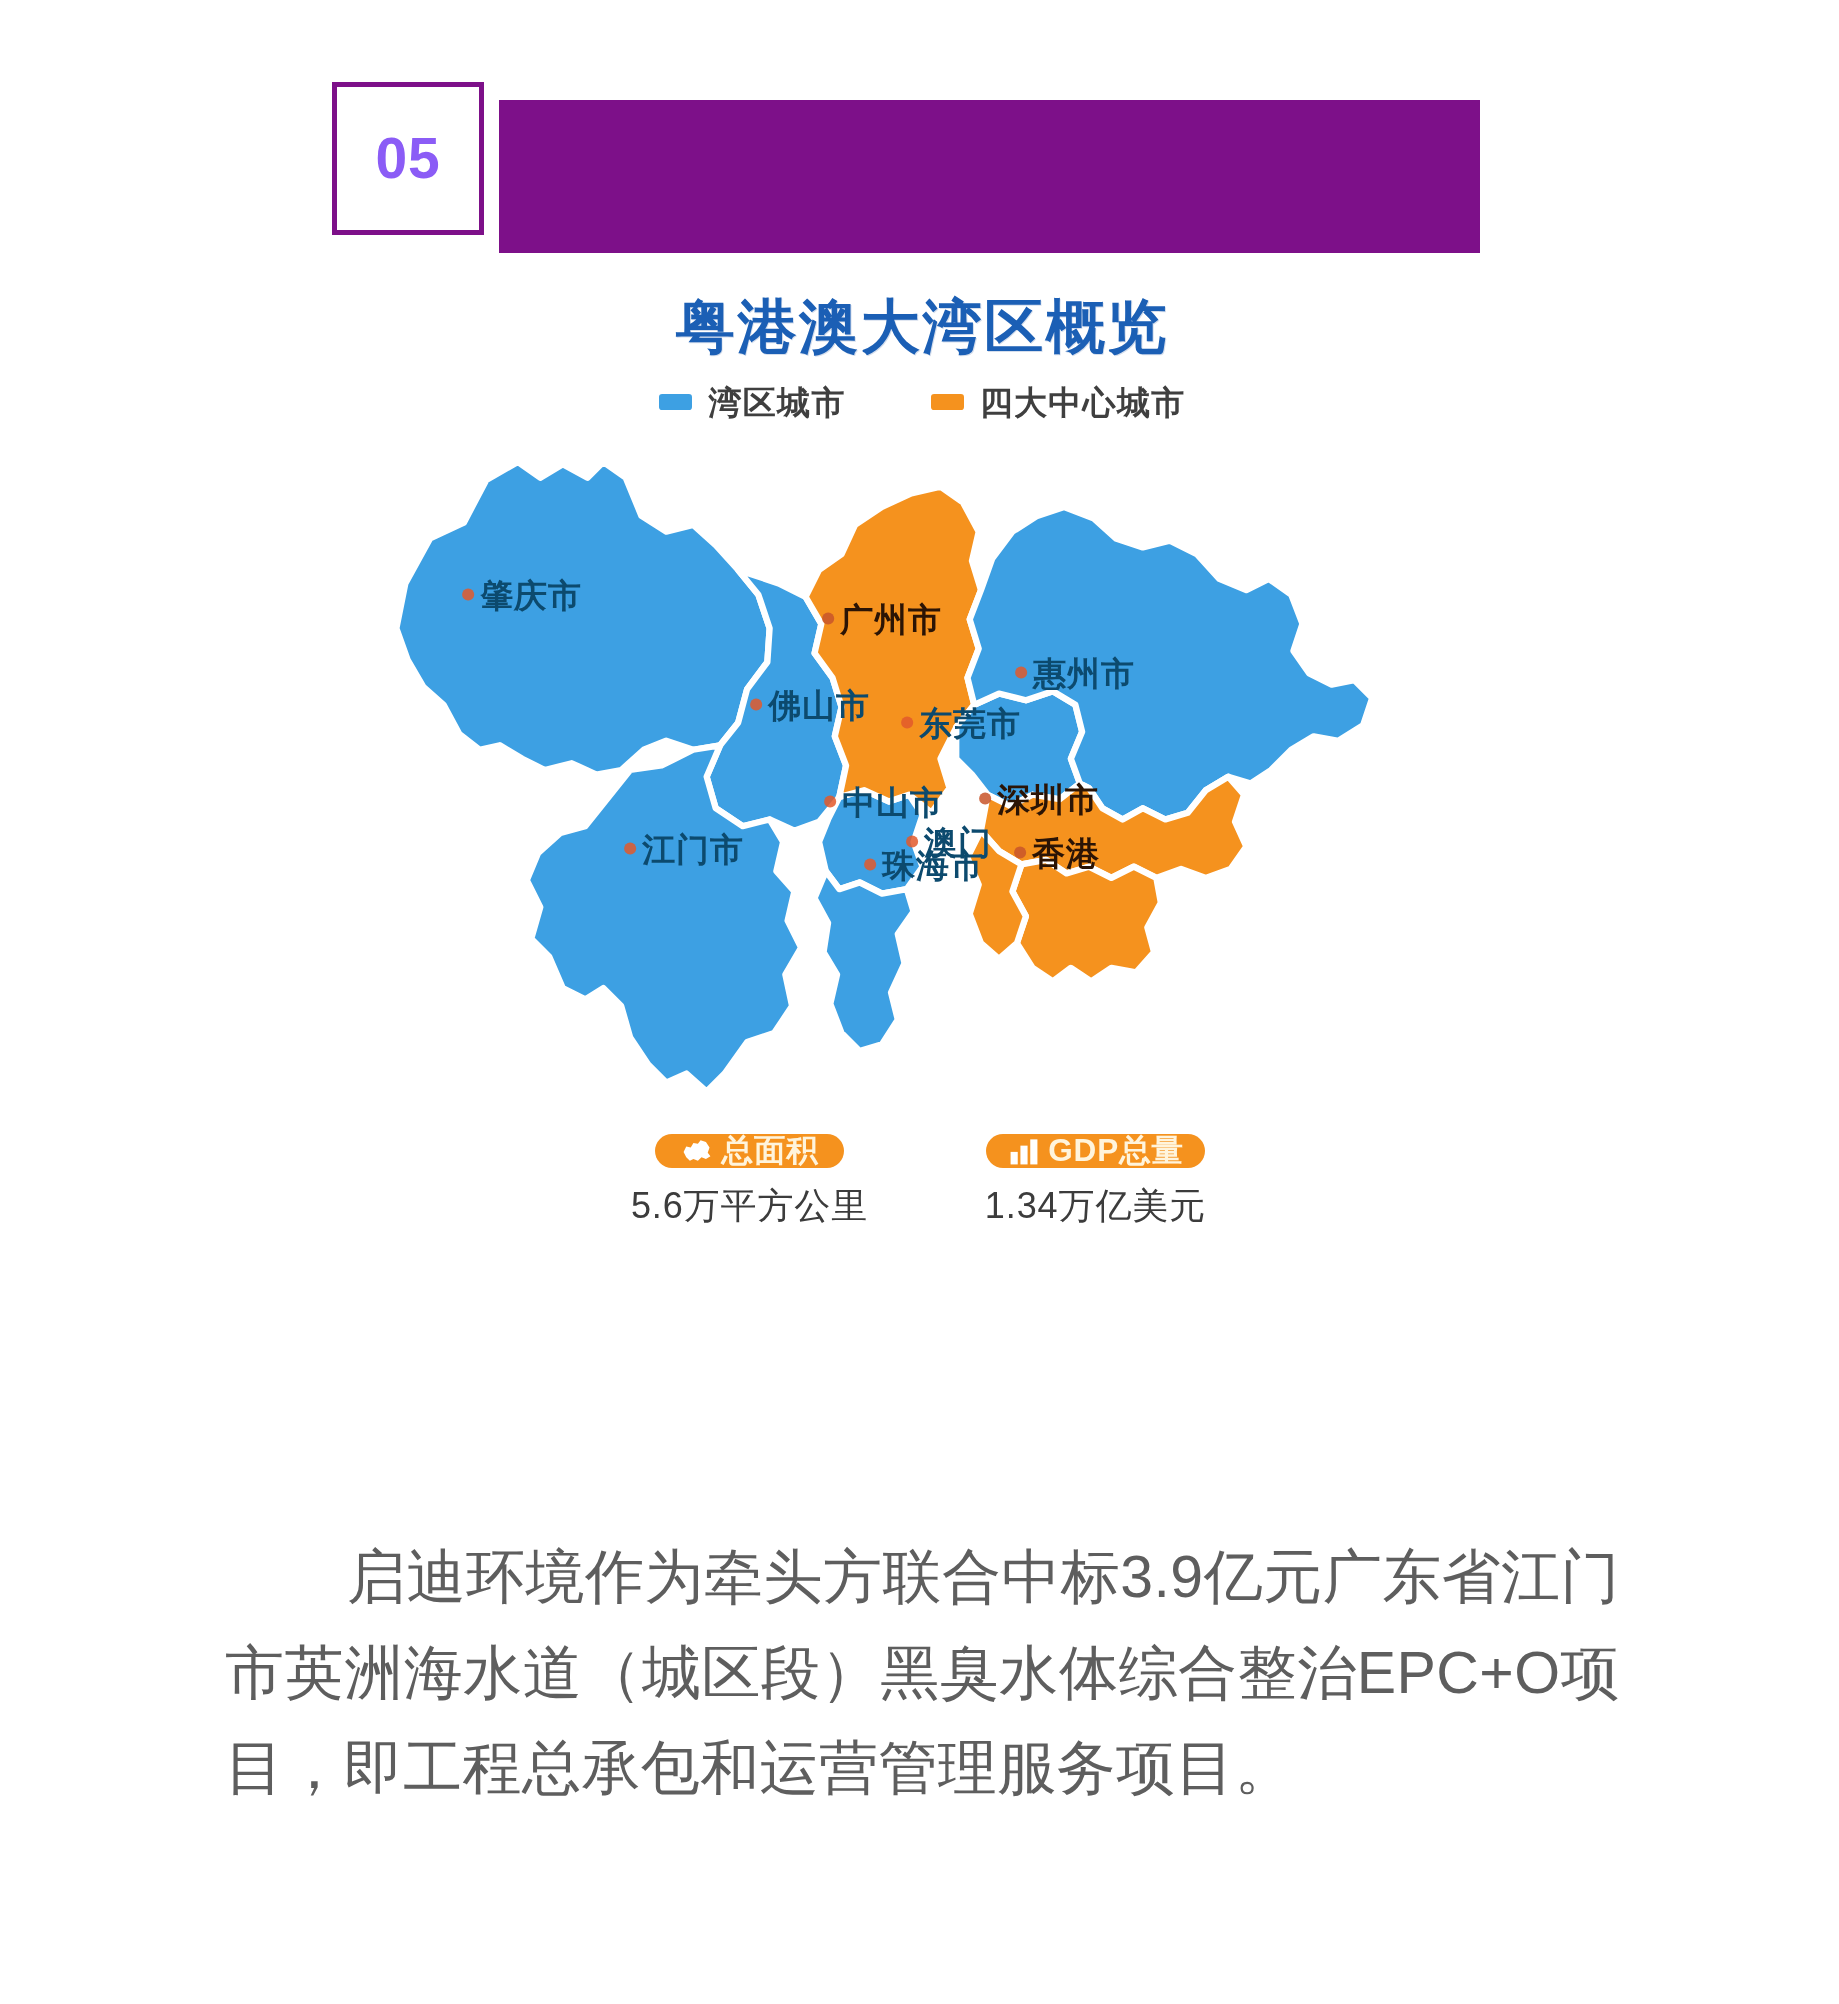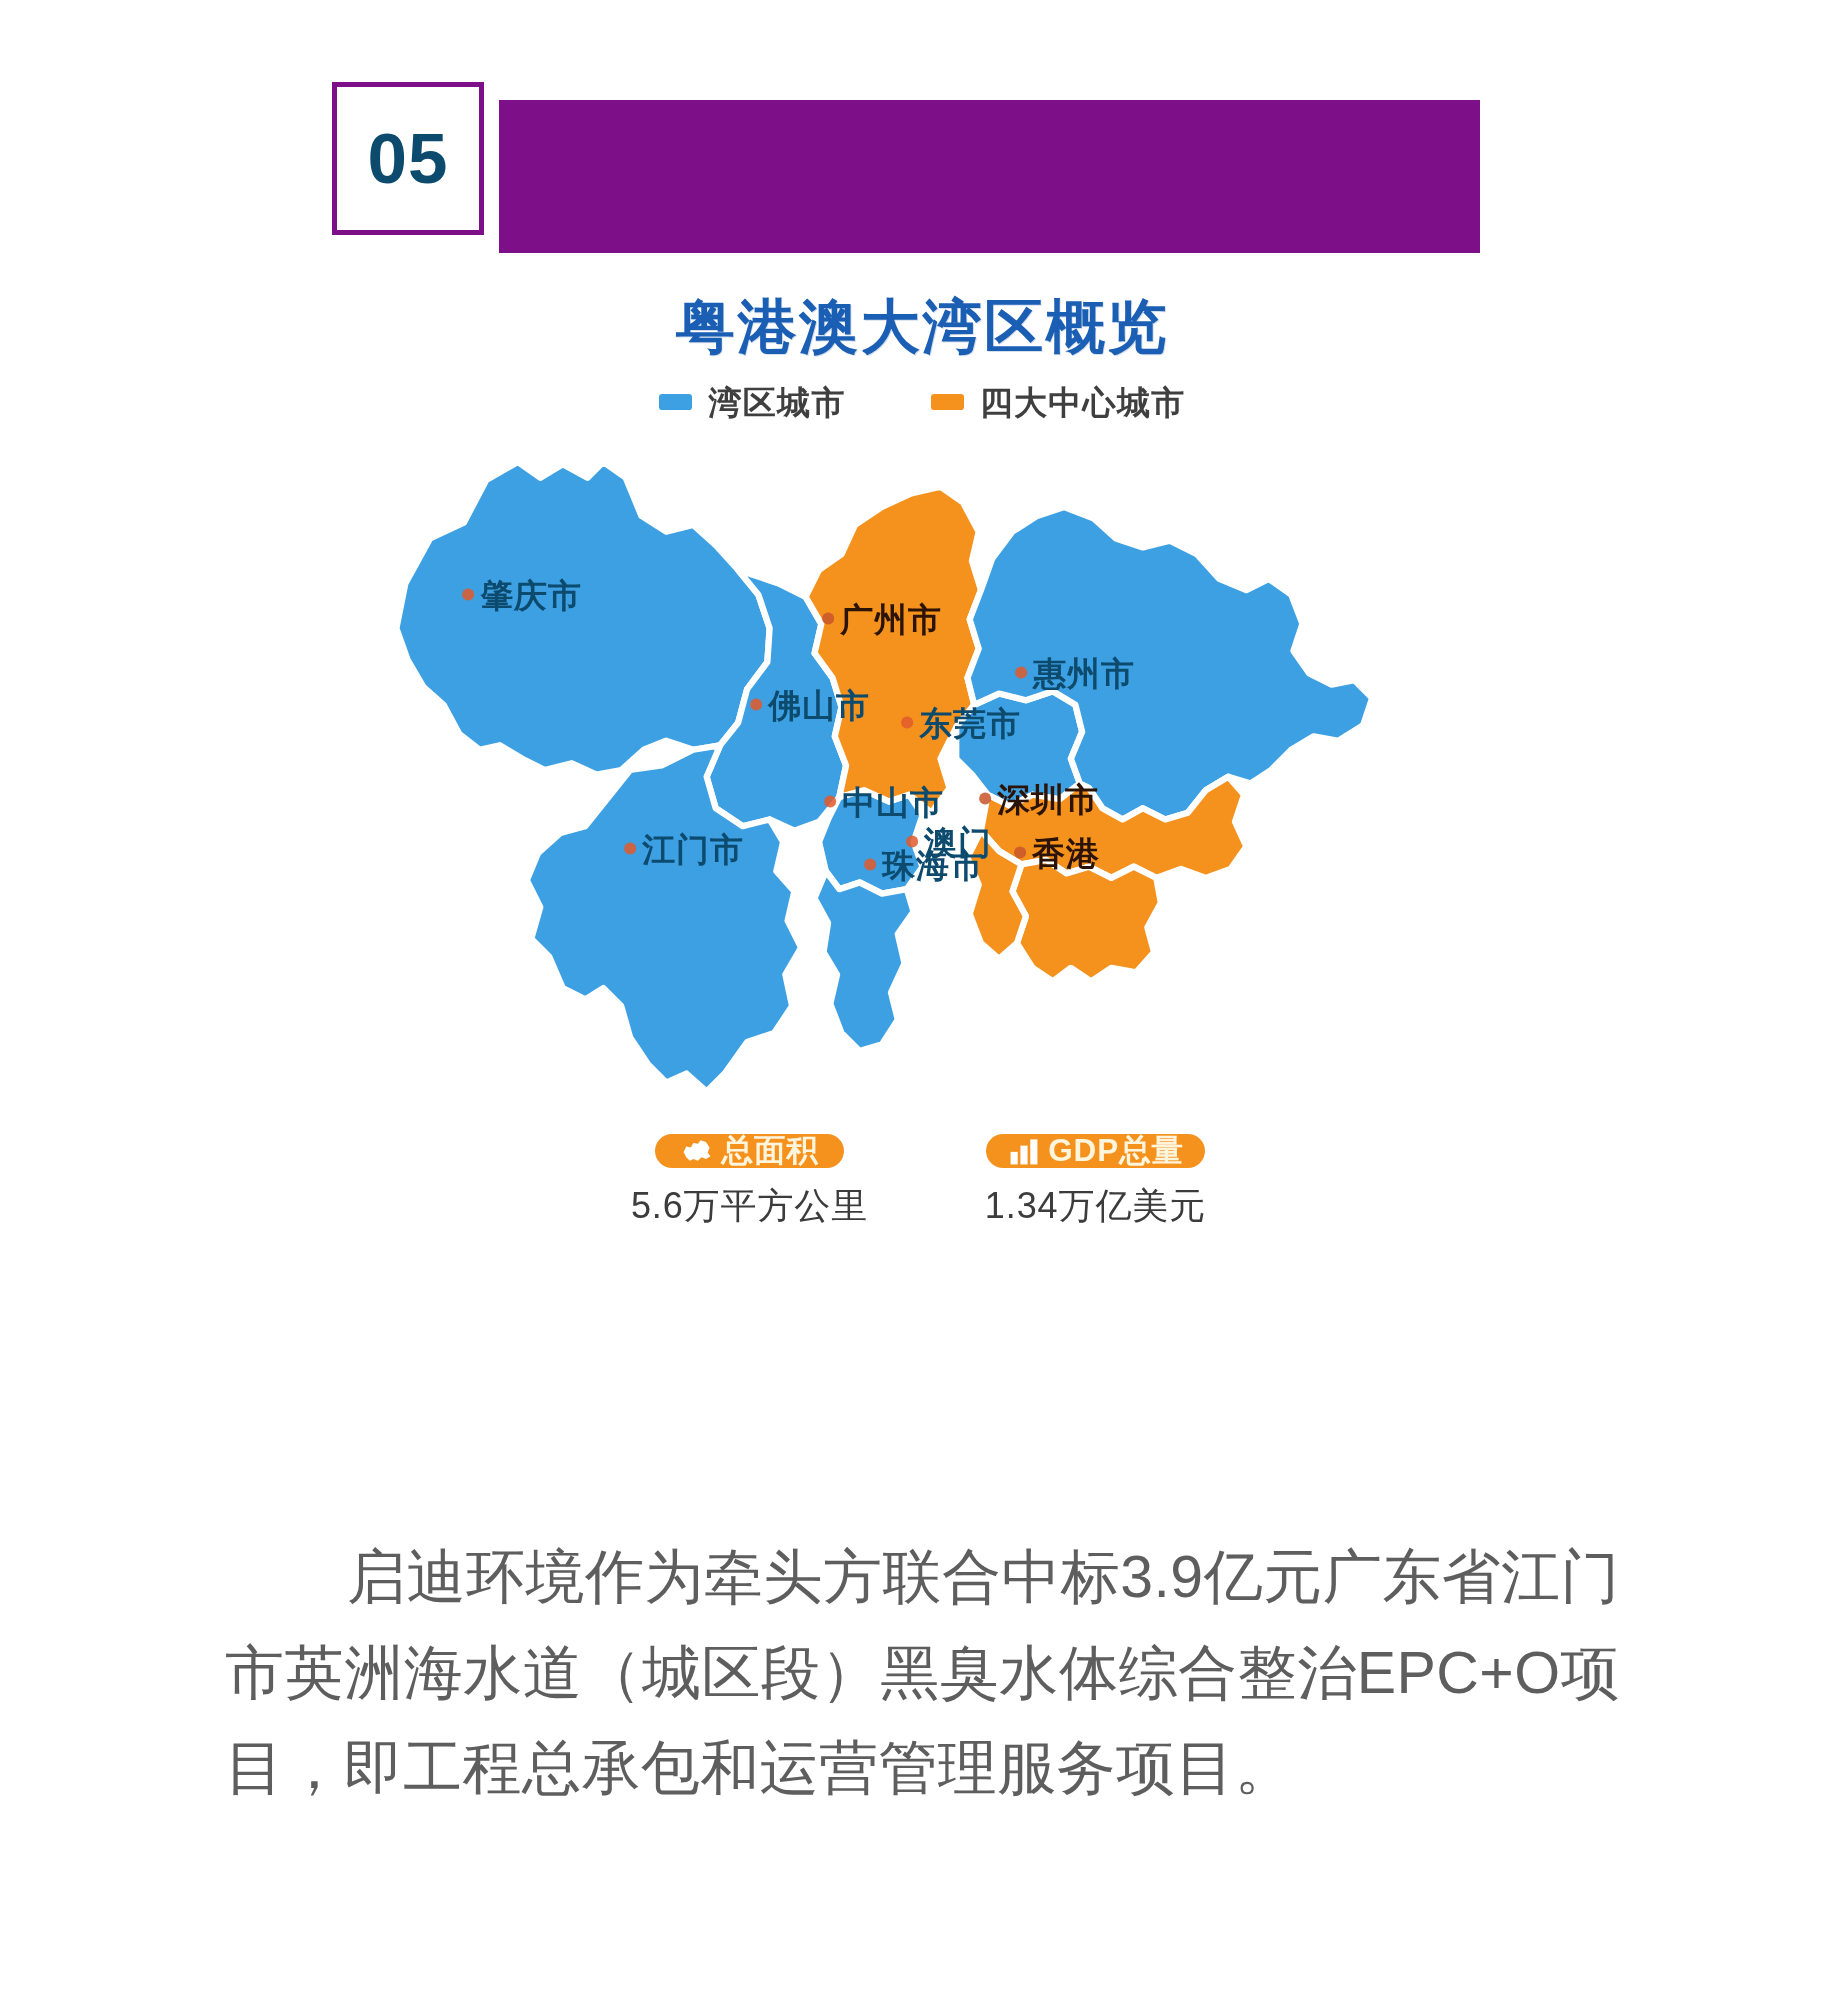--- a/index.html
+++ b/index.html
@@ -34,22 +34,22 @@
     z-index: 3;
   }
   .num-box-label {
     position: absolute;
     left: 0; top: 0;
     width: 100%;
     height: 100%;
     display: flex;
     align-items: center;
     justify-content: center;
-    color: #0c4a6e;
-    font-size: 71px;
+    color: #8b5cf6;
+    font-size: 57px;
     font-weight: 700;
     letter-spacing: 0.9px;
     line-height: 1;
   }
   .purple-bar {
     position: absolute;
     left: 499px;
     top: 100px;
     width: 981px;
     height: 153px;

